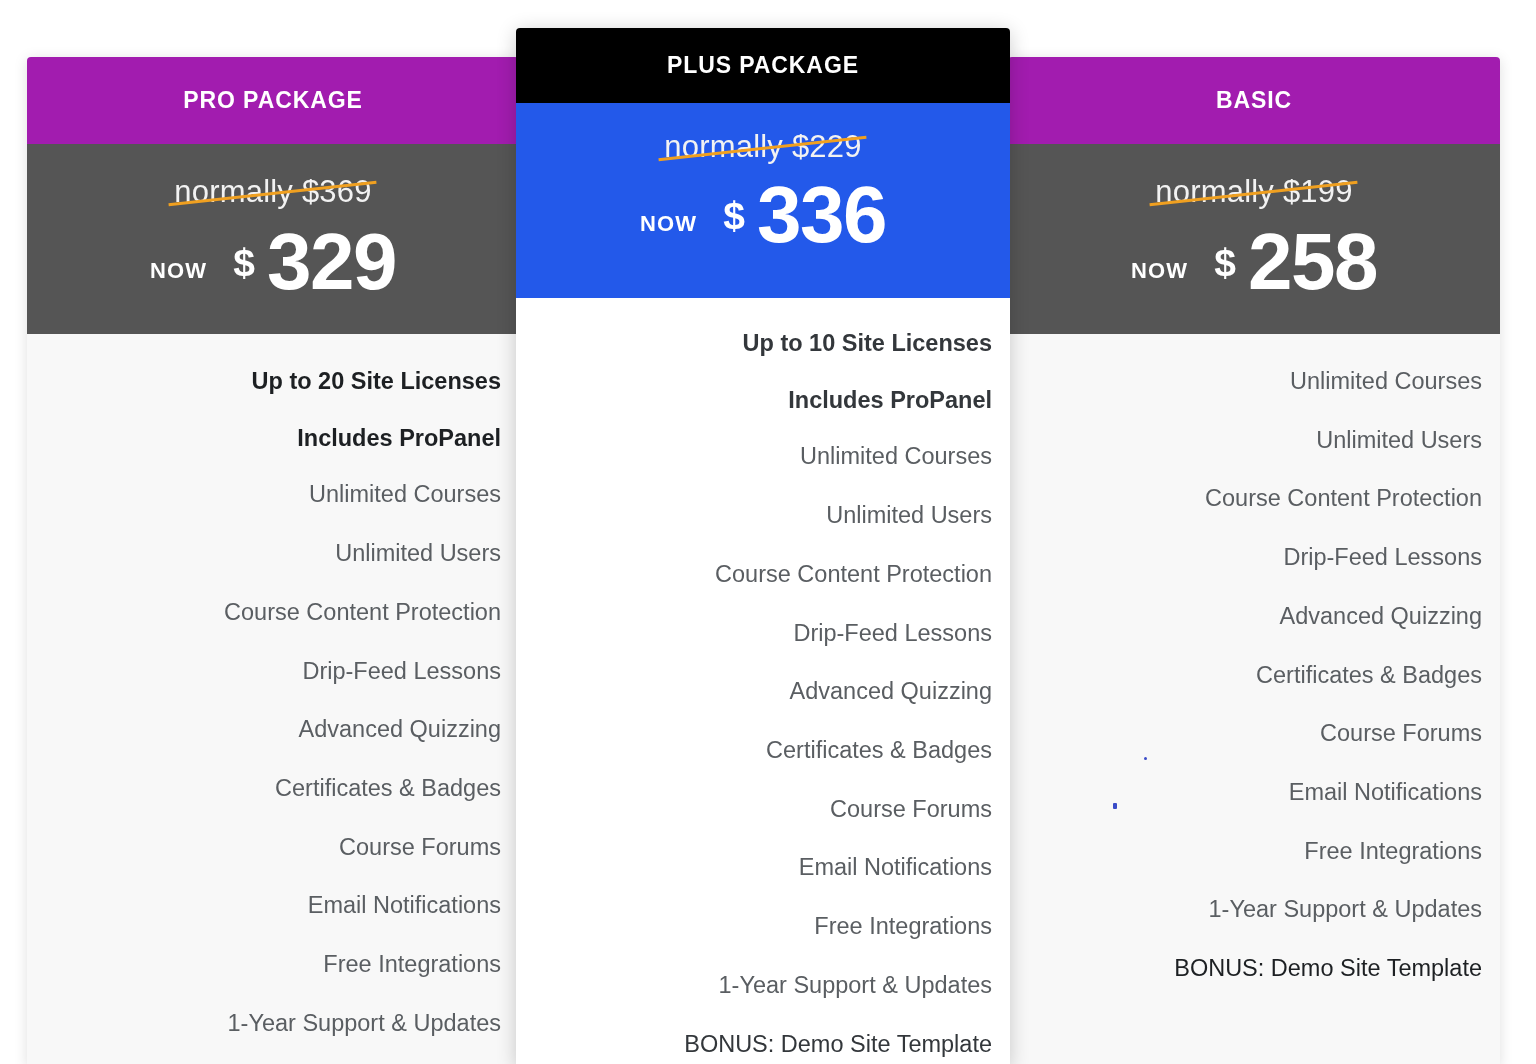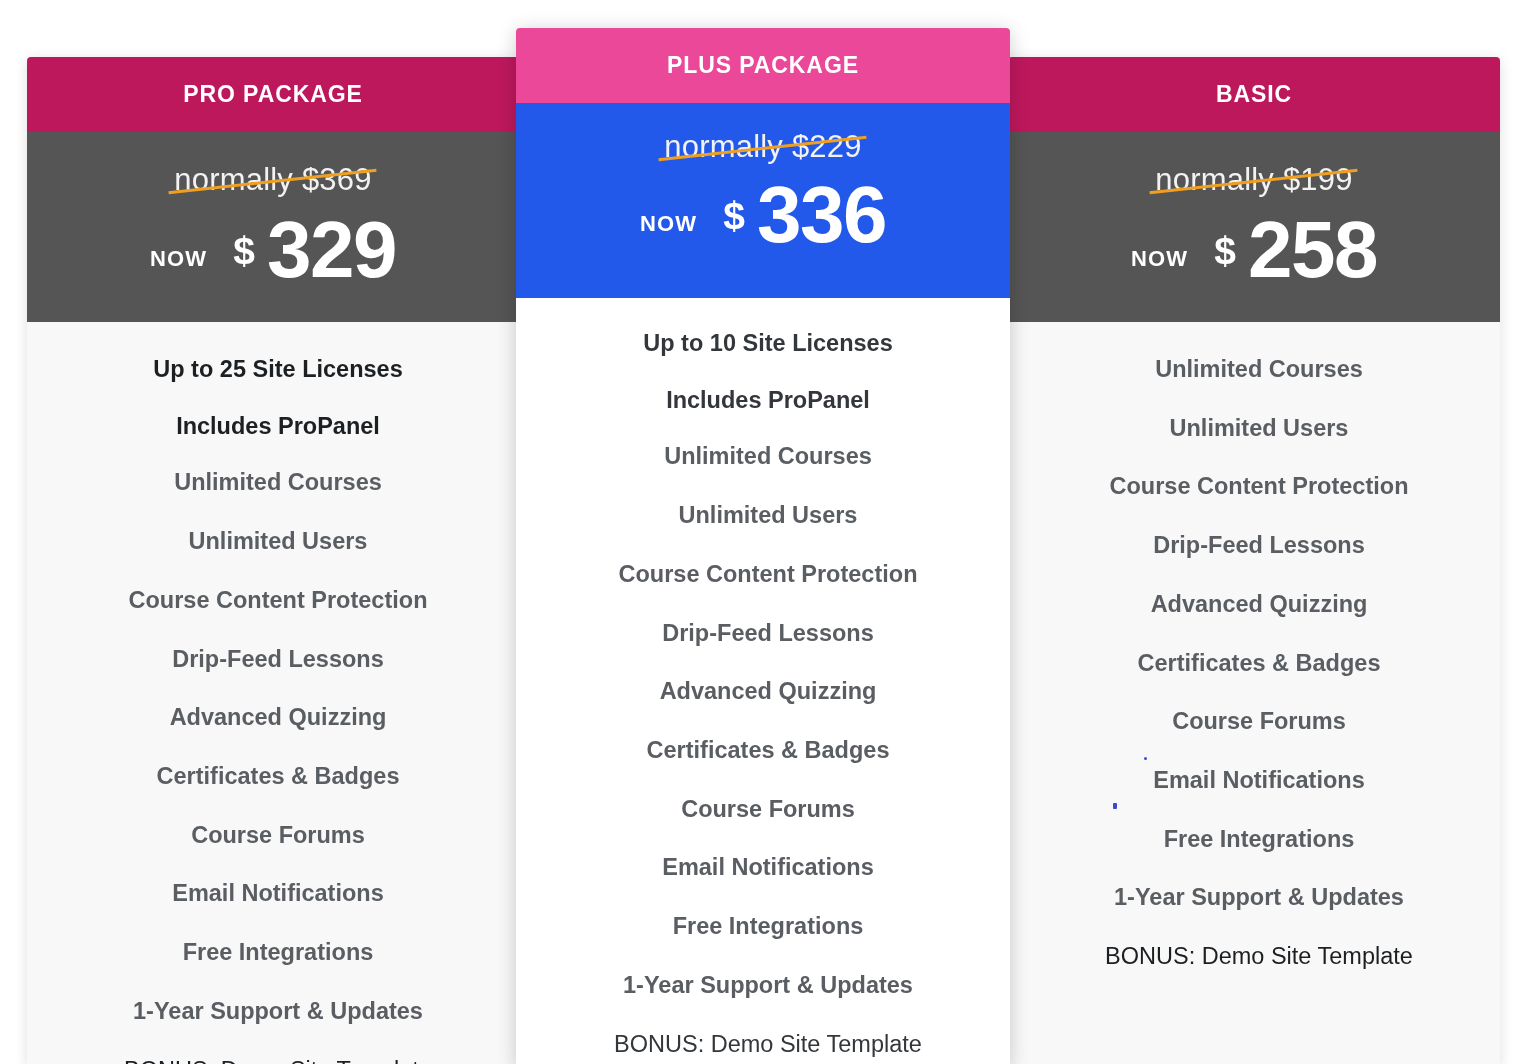--- a/index.html
+++ b/index.html
@@ -58,28 +58,28 @@
     width: 100%;
     display: flex;
     align-items: center;
     justify-content: center;
     font-weight: bold;
     color: #ffffff;
     letter-spacing: 0.9px;
   }
 
   .card-side .card-header {
-    height: 75px;
-    background: #be185d;
+    height: 87px;
+    background: #a21caf;
     font-size: 23px;
   }
 
   #card-plus .card-header {
     height: 75px;
-    background: #ec4899;
+    background: #000000;
     font-size: 23px;
   }
 
   
   .price-band {
     width: 100%;
     position: relative;
   }
 
   .card-side .price-band {
@@ -156,31 +156,31 @@
     font-size: 80px;
     font-weight: bold;
     color: #ffffff;
     letter-spacing: -1.5px;
     line-height: 1;
   }
 
   
   .features {
     width: 100%;
-    padding: 34px 8px 0 18px;
-    text-align: center;
+    padding: 34px 18px 0 18px;
+    text-align: right;
   }
 
   #card-plus .features { padding-top: 32px; }
 
   .feature {
     font-size: 23.5px;
     line-height: 1.18;
     color: #5a5e62;
-    font-weight: 700;
+    font-weight: 400;
     margin-bottom: 31px;
     white-space: nowrap;
   }
 
   .feature.strong {
     color: #1d2023;
     font-weight: bold;
     margin-bottom: 29px;
   }
 
@@ -222,21 +222,21 @@
           <span class="slash"></span>
         </span>
       </div>
       <div class="now-row">
         <span class="now-label">NOW</span>
         <span class="currency">$</span>
         <span class="amount">329</span>
       </div>
     </div>
     <div class="features">
-      <div class="feature strong">Up to 25 Site Licenses</div>
+      <div class="feature strong">Up to 20 Site Licenses</div>
       <div class="feature strong">Includes ProPanel</div>
       <div class="feature">Unlimited Courses</div>
       <div class="feature">Unlimited Users</div>
       <div class="feature">Course Content Protection</div>
       <div class="feature">Drip-Feed Lessons</div>
       <div class="feature">Advanced Quizzing</div>
       <div class="feature">Certificates &amp; Badges</div>
       <div class="feature">Course Forums</div>
       <div class="feature">Email Notifications</div>
       <div class="feature">Free Integrations</div>

